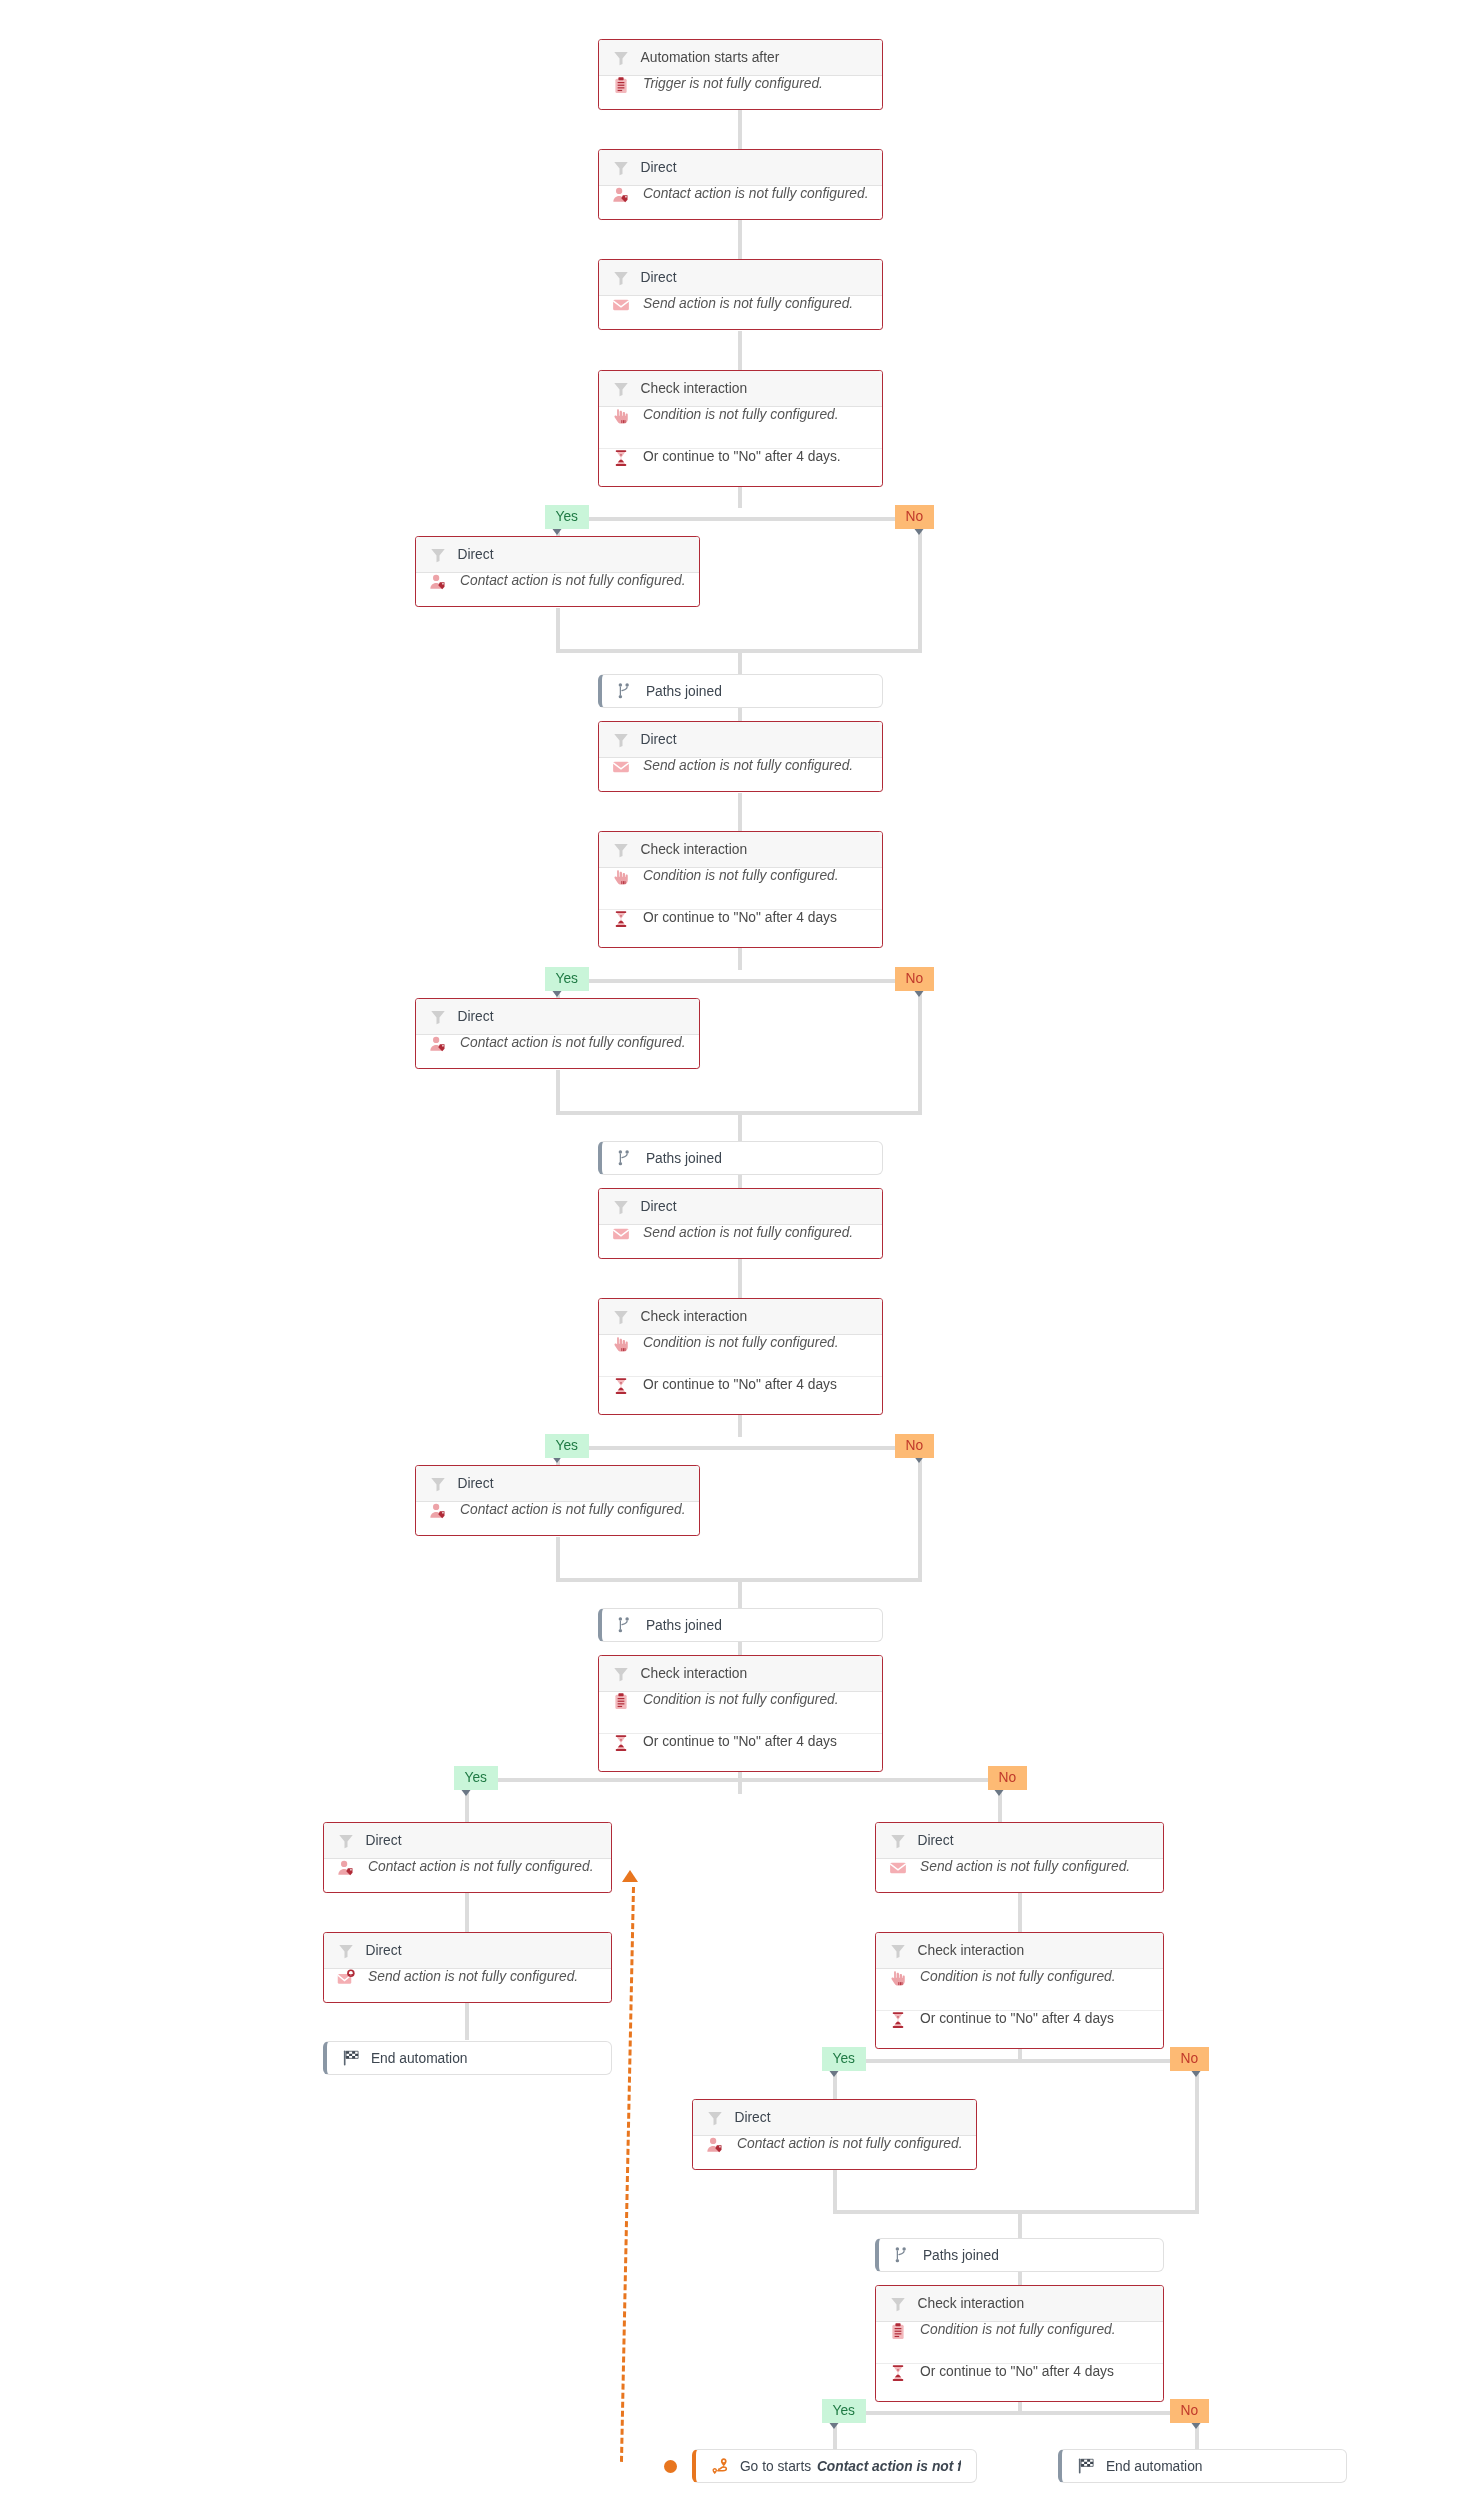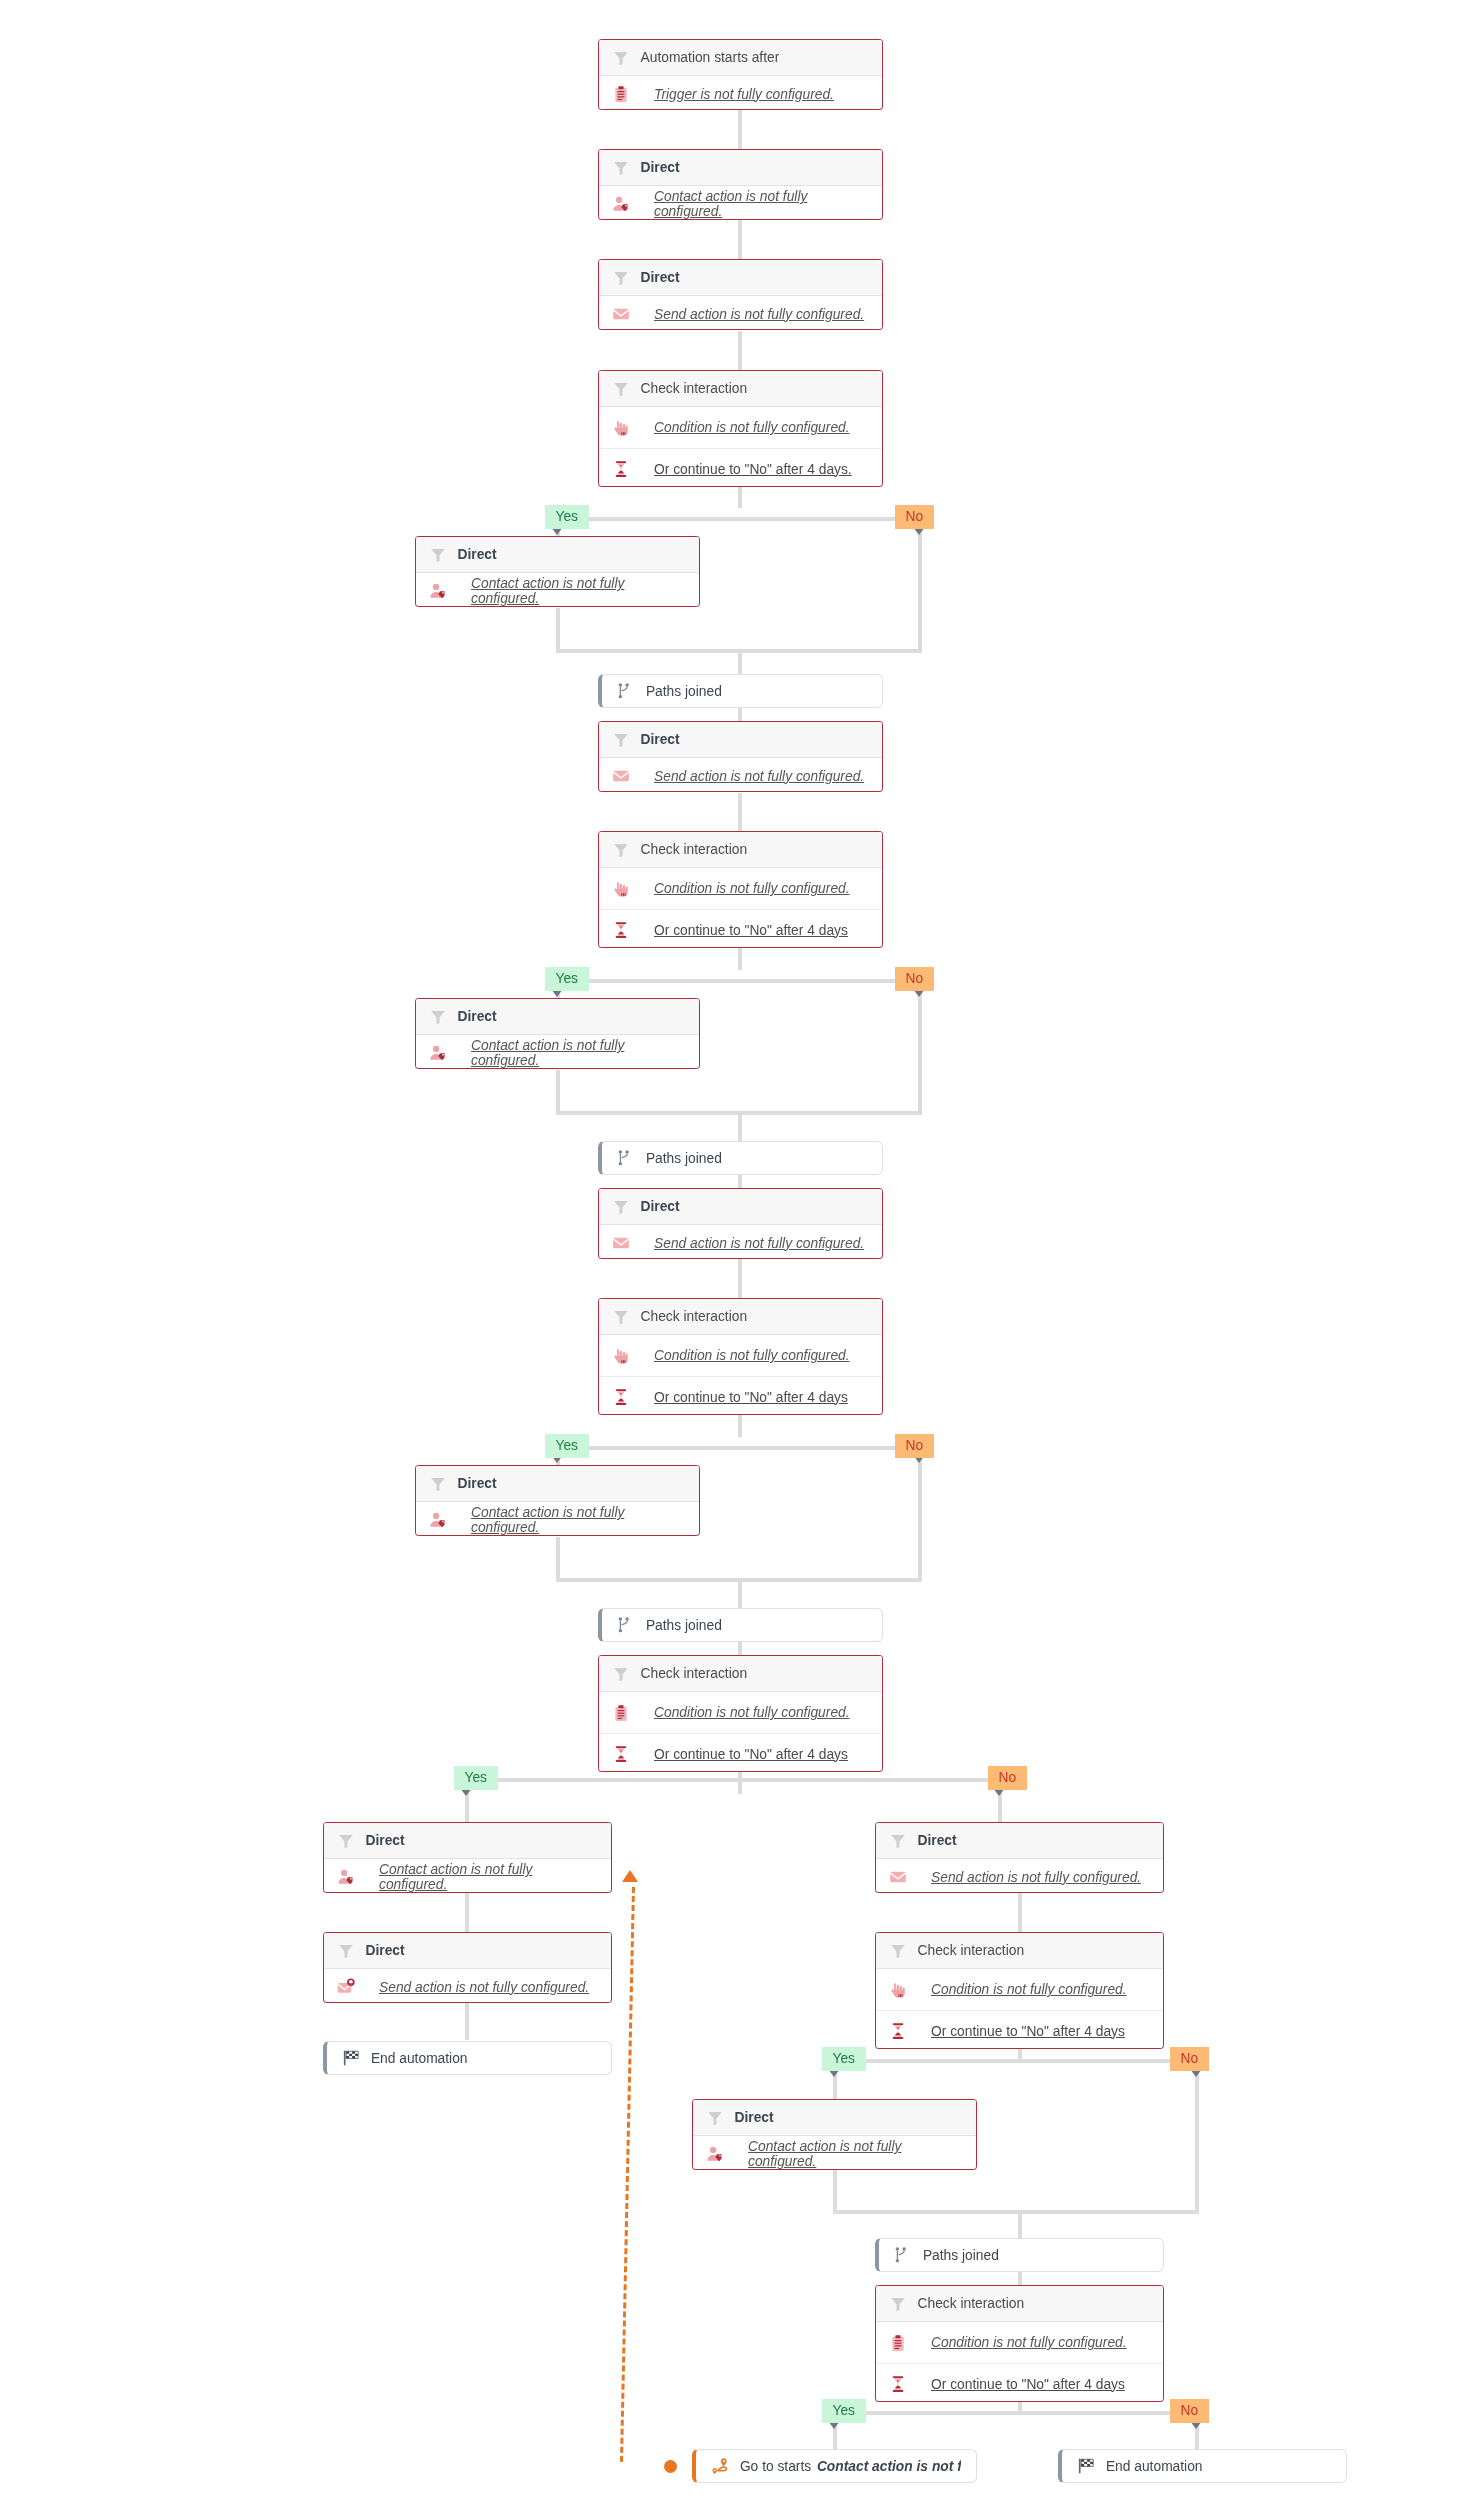--- a/index.html
+++ b/index.html
@@ -53,31 +53,29 @@
     height: 36px;
     display: flex;
     align-items: center;
     padding: 0 13px;
     gap: 10.5px;
   }
   .card-head .title {
     font-size: 13.8px;
     color: #4a4a4a;
   }
-  .card-head .title.bold { font-weight: bold; color: #3d4650; }
+  .card-head .title.bold { font-weight: normal; color: #3d4650; }
   .card-row {
     display: flex;
-    align-items: center;
-    gap: 24px;
+    gap: 13px;
     padding: 0 13px;
     height: 45px;
     font-size: 13.8px;
     font-style: italic;
     color: #555;
-    text-decoration: underline;
   }
   .card-row.plain { font-style: normal; color: #4a4a4a; }
   .card-row + .card-row { border-top: 0.8px solid #ececec; }
 
   
   .simple-card {
     position: absolute;
     background: #ffffff;
     border: 0.8px solid #e0e0e0;
     border-left: 4px solid #8a97a5;

